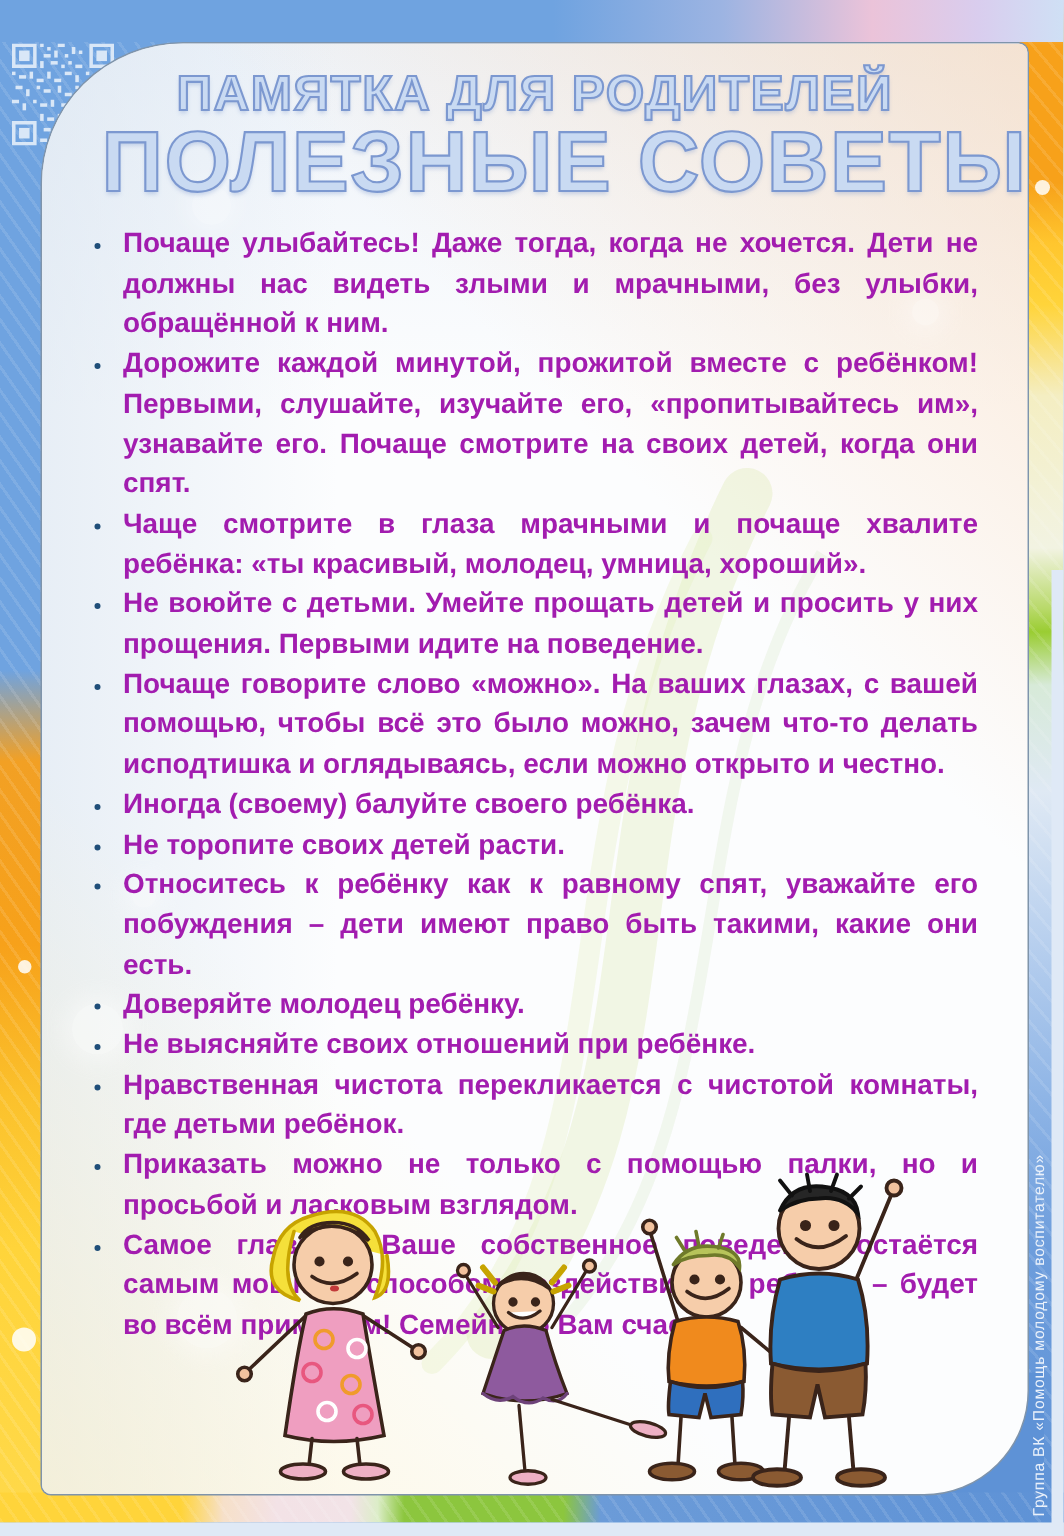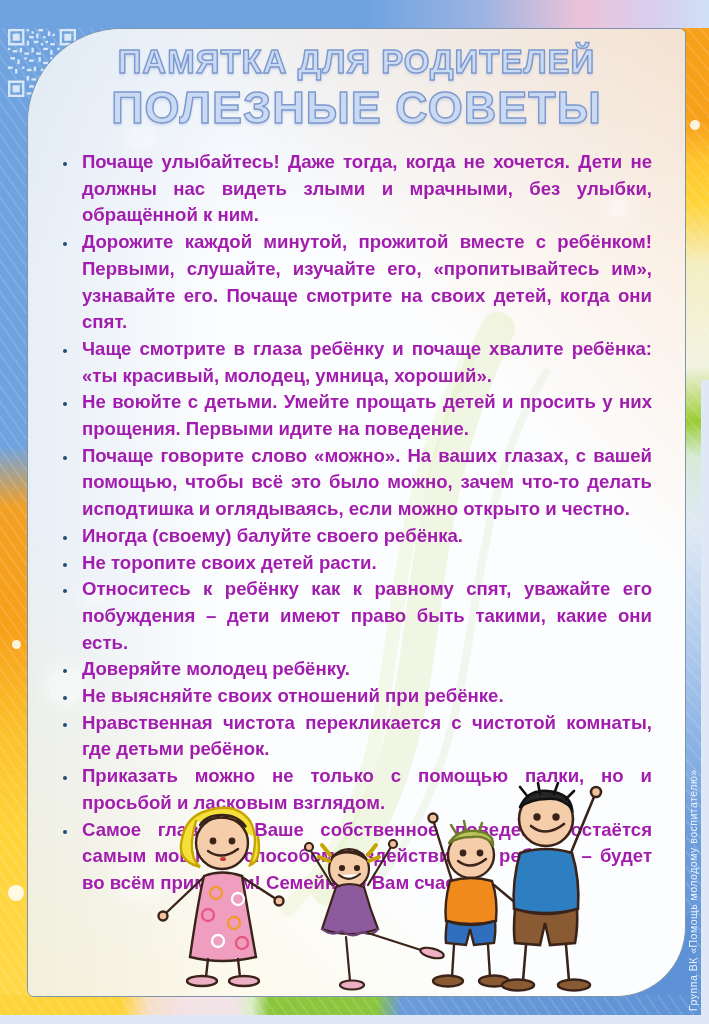--- a/index.html
+++ b/index.html
@@ -43,21 +43,21 @@
   .bokeh{position:absolute;border-radius:50%;background:rgba(255,255,255,.65);
     box-shadow:0 0 14px 6px rgba(255,255,255,.55);pointer-events:none;}
   .swoosh{position:absolute;left:0;top:0;pointer-events:none;}
 
   
   .titles{position:relative;text-align:center;padding-top:13px;}
   .title-line{font-weight:700;letter-spacing:1px;color:#c9daf2;
     -webkit-text-stroke:1.4px #7c98d0;
     text-shadow:0 2px 3px rgba(110,140,200,.35);}
   .title-line.l1{font-size:33px;line-height:40px;}
-  .title-line.l2{font-size:45px;line-height:52px;}
+  .title-line.l2{font-size:57px;line-height:52px;text-align:right;}
 
   
   .tips{position:relative;margin:15px 33px 0 26px;padding:0 0 0 24px;
     color:#a21caf;font-size:18.6px;font-weight:700;line-height:26.7px;
     list-style:disc outside;}
   .tips li{text-align:justify;padding-left:4px;}
   .tips li::marker{color:#1f4e79;font-size:13px;}
 
   
   .family{position:absolute;left:118px;top:752px;width:470px;height:214px;}
@@ -185,21 +185,21 @@
     <div class="bokeh" style="left:90px;top:830px;width:40px;height:40px;opacity:.6;"></div>
 
     <div class="titles">
       <div class="title-line l1">ПАМЯТКА ДЛЯ РОДИТЕЛЕЙ</div>
       <div class="title-line l2">ПОЛЕЗНЫЕ СОВЕТЫ</div>
     </div>
 
     <ul class="tips">
       <li>Почаще улыбайтесь! Даже тогда, когда не хочется. Дети не должны нас видеть злыми и мрачными, без улыбки, обращённой к ним.</li>
       <li>Дорожите каждой минутой, прожитой вместе с ребёнком! Первыми, слушайте, изучайте его, «пропитывайтесь им», узнавайте его. Почаще смотрите на своих детей, когда они спят.</li>
-      <li>Чаще смотрите в глаза ребёнку и почаще хвалите ребёнка: «ты красивый, молодец, умница, хороший».</li>
+      <li>Чаще смотрите в глаза мрачными и почаще хвалите ребёнка: «ты красивый, молодец, умница, хороший».</li>
       <li>Не воюйте с детьми. Умейте прощать детей и просить у них прощения. Первыми идите на поведение.</li>
       <li>Почаще говорите слово «можно». На ваших глазах, с вашей помощью, чтобы всё это было можно, зачем что-то делать исподтишка и оглядываясь, если можно открыто и честно.</li>
       <li>Иногда (своему) балуйте своего ребёнка.</li>
       <li>Не торопите своих детей расти.</li>
       <li>Относитесь к ребёнку как к равному спят, уважайте его побуждения – дети имеют право быть такими, какие они есть.</li>
       <li>Доверяйте молодец ребёнку.</li>
       <li>Не выясняйте своих отношений при ребёнке.</li>
       <li>Нравственная чистота перекликается с чистотой комнаты, где детьми ребёнок.</li>
       <li>Приказать можно не только с помощью палки, но и просьбой и ласковым взглядом.</li>
       <li>Самое главное: Ваше собственное поведение остаётся самым мощным способом воздействия на ребёнка – будет во всём примером! Семейного Вам счастья.</li>

